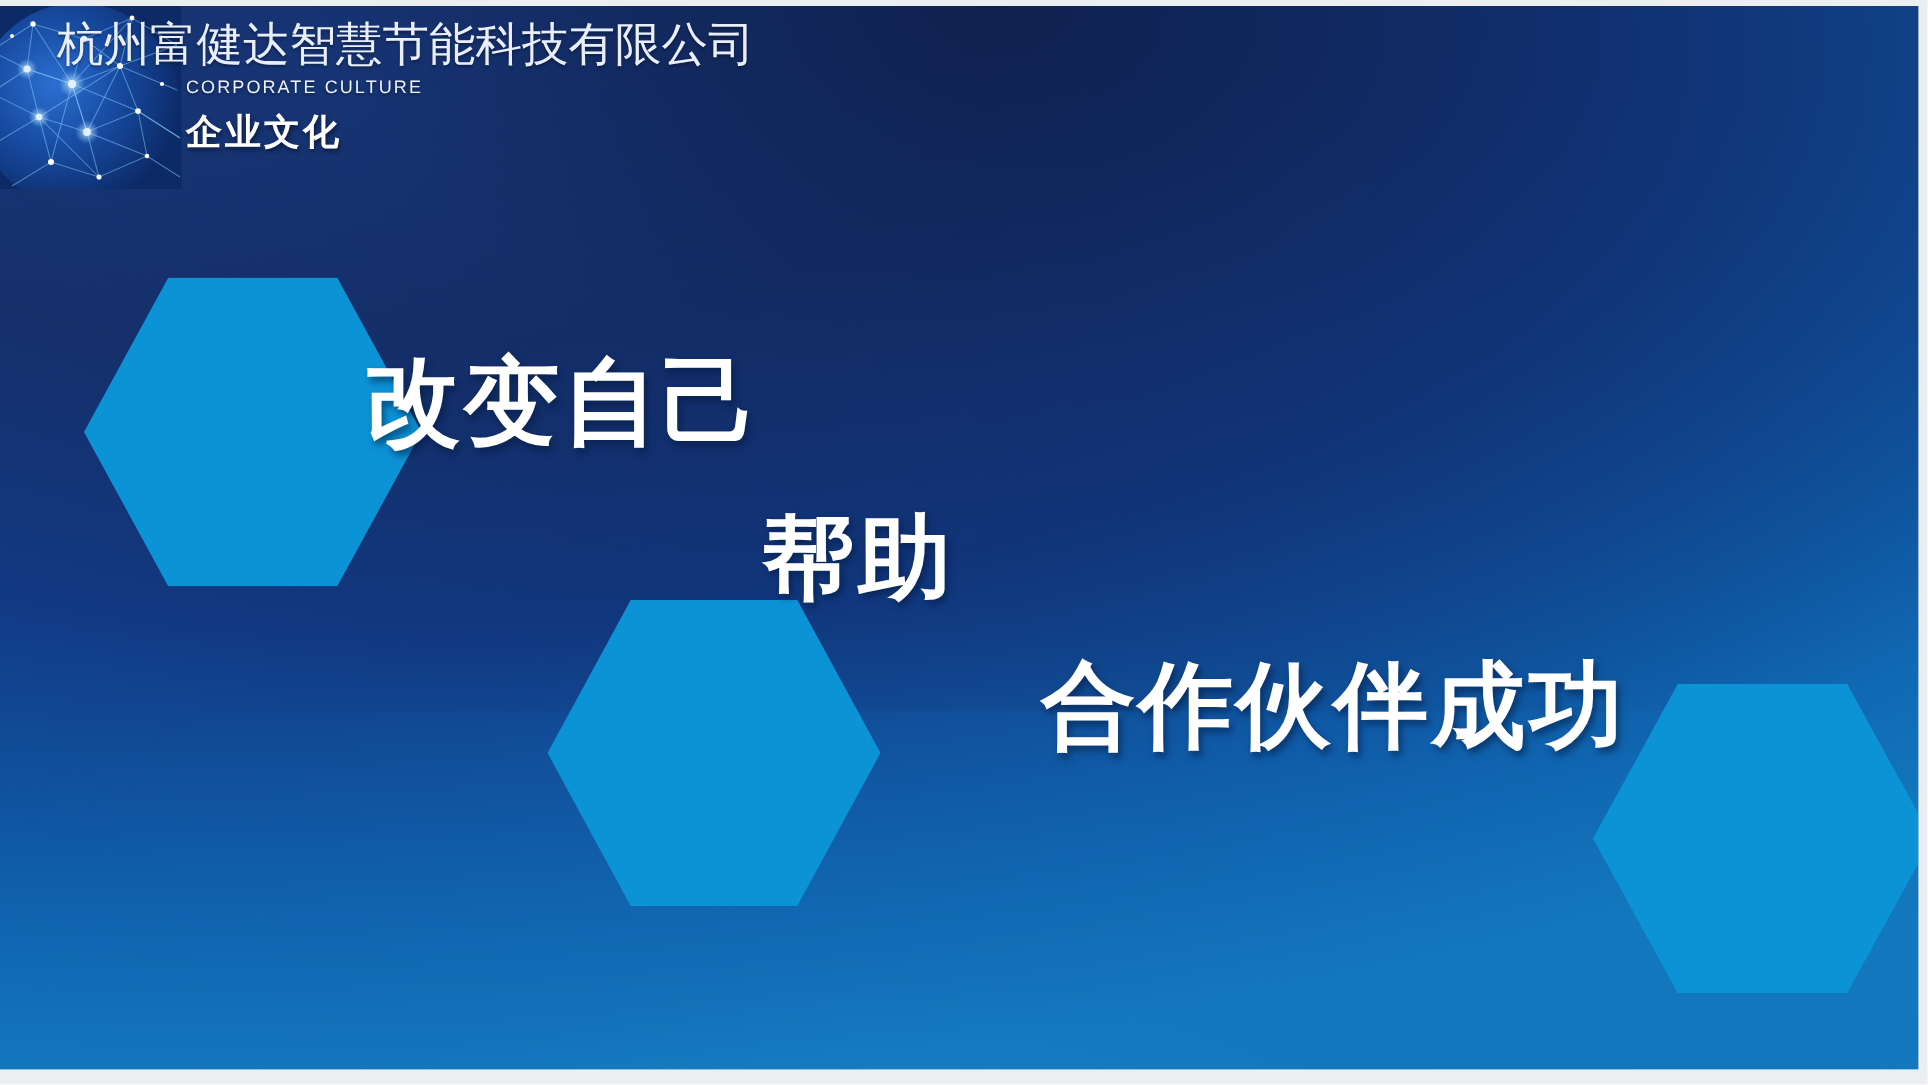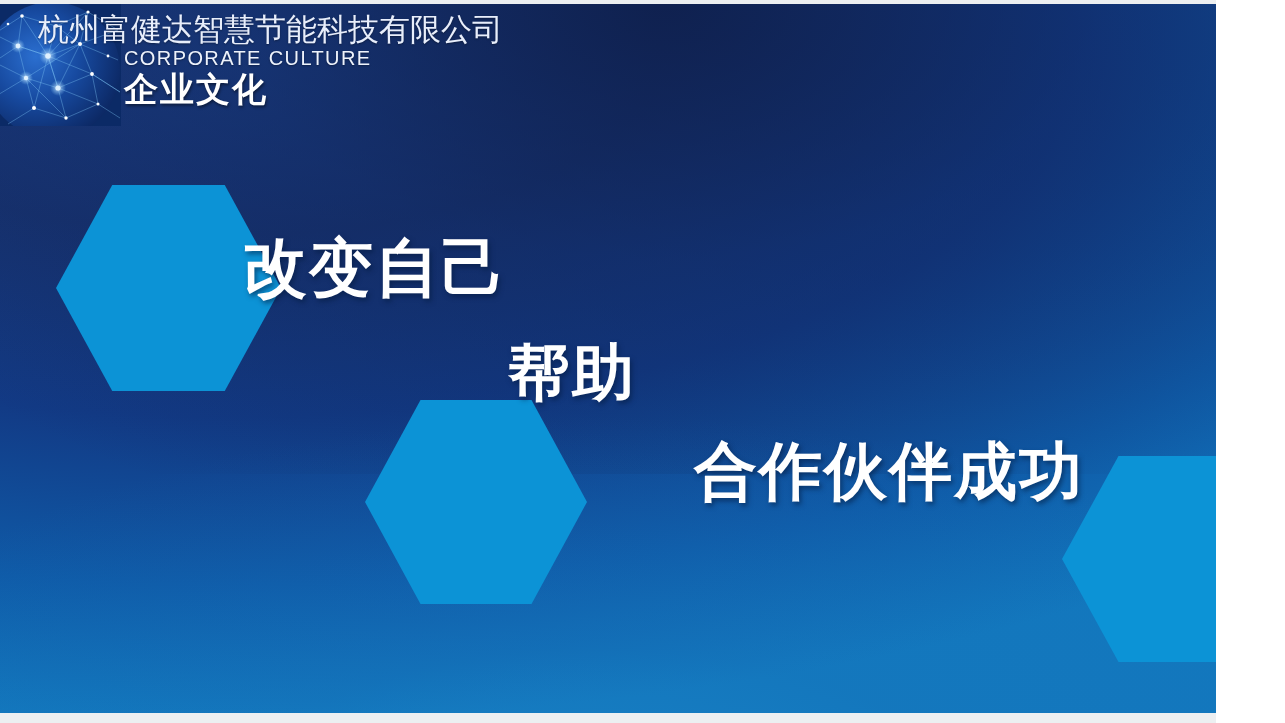--- a/index.html
+++ b/index.html
@@ -9,25 +9,24 @@
   }
   body {
     width: 1285px;
     height: 723px;
     overflow: hidden;
     font-family: "Liberation Sans", "DejaVu Sans", sans-serif;
   }
 
   .slide {
     position: relative;
-    width: 1188px;
+    width: 1285px;
     height: 723px;
     background: #f2f2f2;
     overflow: hidden;
-    padding-left: 28px;
   }
 
   
   .slide-canvas {
     position: absolute;
     left: 0px;
     top: 4px;
     width: 1279px;
     height: 709px;
     overflow: hidden;
@@ -75,30 +74,30 @@
     font-weight: 400;
     letter-spacing: 0px;
     white-space: nowrap;
     text-shadow: 0 1px 2px rgba(0,0,0,0.35);
   }
   .culture-block {
     margin-left: 86px;
     margin-top: 0px;
   }
   .culture-en {
-    font-size: 20px;
+    font-size: 12px;
     line-height: 20px;
     letter-spacing: 1.4px;
     color: #eef3fc;
     font-weight: 400;
     white-space: nowrap;
     text-shadow: 0 1px 2px rgba(0,0,0,0.35);
   }
   .culture-cn {
-    font-size: 34px;
+    font-size: 24px;
     line-height: 42px;
     letter-spacing: 2px;
     color: #ffffff;
     font-weight: 700;
     white-space: nowrap;
     text-shadow: 1px 2px 3px rgba(0,0,0,0.45);
   }
 
   
   .hex {

